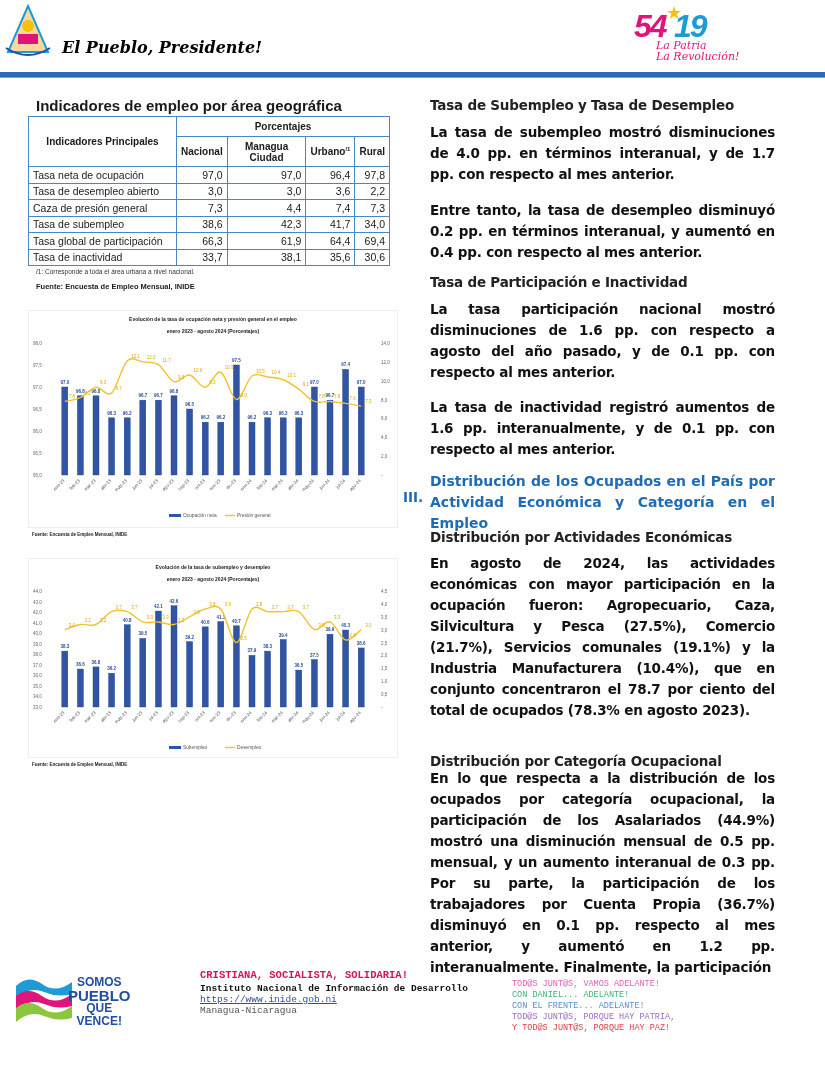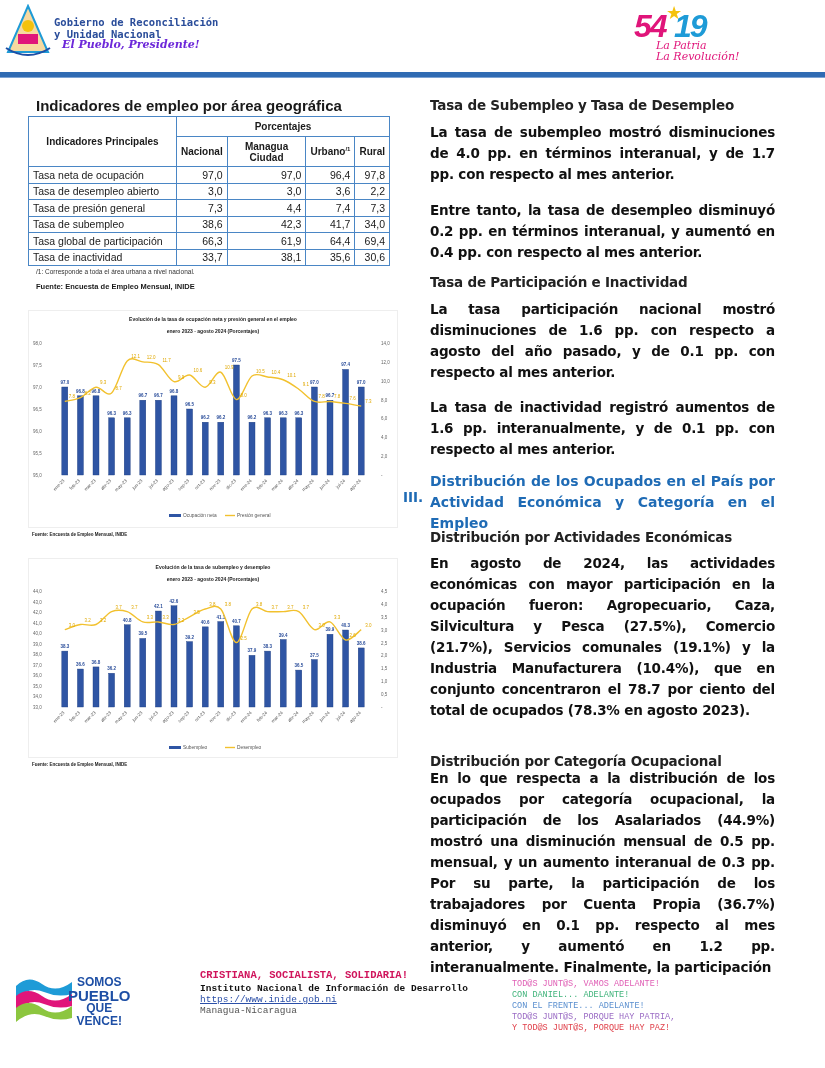--- a/index.html
+++ b/index.html
@@ -2,21 +2,21 @@
 <html><head>
 <meta charset="utf-8">
 <style>
   * { box-sizing: border-box; margin: 0; padding: 0; }
   body { width: 825px; height: 1068px; background: #ffffff; position: relative; overflow: hidden; font-family: "DejaVu Sans", sans-serif; color: #1a1a1a; }
 
   
   .header { position: absolute; left: 0; top: 0; width: 825px; height: 80px; }
   .gov-logo { position: absolute; left: 4px; top: 4px; width: 48px; height: 56px; }
   .gov-text { position: absolute; left: 54px; top: 16px; font-family: "DejaVu Sans Mono", monospace; font-size: 10.5px; font-weight: bold; color: #2a4d9a; line-height: 12px; }
-  .gov-slogan { position: absolute; left: 62px; top: 38px; font-family: "DejaVu Serif", serif; font-style: italic; font-size: 11px; color: #6d28d9; font-weight: bold; }
+  .gov-slogan { position: absolute; left: 62px; top: 38px; font-family: "DejaVu Serif", serif; font-style: italic; font-size: 16px; color: #000000; font-weight: bold; }
   .inide { position: absolute; left: 350px; top: 5px; width: 140px; height: 62px; }
   .inide-top { position: absolute; left: 15px; top: 0; font-family: "Liberation Sans", sans-serif; font-weight: bold; font-size: 8.5px; color: #2a5fb0; line-height: 9.5px; }
   .inide-dot { position: absolute; left: 0; top: 1px; width: 12px; height: 12px; border-radius: 50%; background: #2a5fb0; }
   .inide-word { position: absolute; left: 0; top: 18px; font-family: "Liberation Sans", sans-serif; font-weight: bold; font-size: 52px; line-height: 46px; color: #2a5fb0; letter-spacing: -1px; transform: scaleX(1.08); transform-origin: left; }
   .logo4519 { position: absolute; left: 630px; top: 6px; width: 110px; height: 60px; }
   .l45 { position: absolute; left: 4px; top: 2px; font-family: "Liberation Sans", sans-serif; font-style: italic; font-weight: bold; font-size: 32px; color: #e0157a; letter-spacing: -2px; }
   .l19 { position: absolute; left: 44px; top: 2px; font-family: "Liberation Sans", sans-serif; font-style: italic; font-weight: bold; font-size: 32px; color: #1e9bd7; letter-spacing: -2px; }
   .lstar { position: absolute; left: 36px; top: -4px; font-size: 18px; color: #f4c20d; }
   .lpatria { position: absolute; left: 26px; top: 34px; font-family: "DejaVu Serif", serif; font-style: italic; font-size: 11px; color: #e0157a; line-height: 11px; }
   .header-bar { position: absolute; left: 0; top: 72px; width: 825px; height: 6px; background: #2f6bb3; border-bottom: 1px solid #7da3d4; }
@@ -57,24 +57,20 @@
 </head>
 <body>
 
 <div class="header">
   <svg class="gov-logo" viewBox="0 0 48 56">
     <polygon points="24,2 44,48 4,48" fill="#f6d9a0" stroke="#1e9bd7" stroke-width="2"></polygon>
     <circle cx="24" cy="22" r="6" fill="#f4c20d"></circle>
     <rect x="14" y="30" width="20" height="10" fill="#e0157a"></rect>
     <path d="M2 44 Q24 58 46 44" stroke="#1e4fa5" stroke-width="2" fill="none"></path>
   </svg>
-  <div class="gov-text">
-    <div>Gobierno de Reconciliación</div>
-    <div>y Unidad Nacional</div>
-  </div>
   <div class="gov-slogan">El Pueblo, Presidente!</div>
 
 
   <div class="logo4519">
     <span class="l45">54</span>
     <span class="lstar">★</span>
     <span class="l19">19</span>
     <div class="lpatria">
       <div>La Patria</div>
       <div>La Revolución!</div>
@@ -104,21 +100,21 @@
     <td class="num">97,8</td>
   </tr>
   <tr>
     <td>Tasa de desempleo abierto</td>
     <td class="num">3,0</td>
     <td class="num">3,0</td>
     <td class="num">3,6</td>
     <td class="num">2,2</td>
   </tr>
   <tr>
-    <td>Tasa de presión general</td>
+    <td>Caza de presión general</td>
     <td class="num">7,3</td>
     <td class="num">4,4</td>
     <td class="num">7,4</td>
     <td class="num">7,3</td>
   </tr>
   <tr>
     <td>Tasa de subempleo</td>
     <td class="num">38,6</td>
     <td class="num">42,3</td>
     <td class="num">41,7</td>

